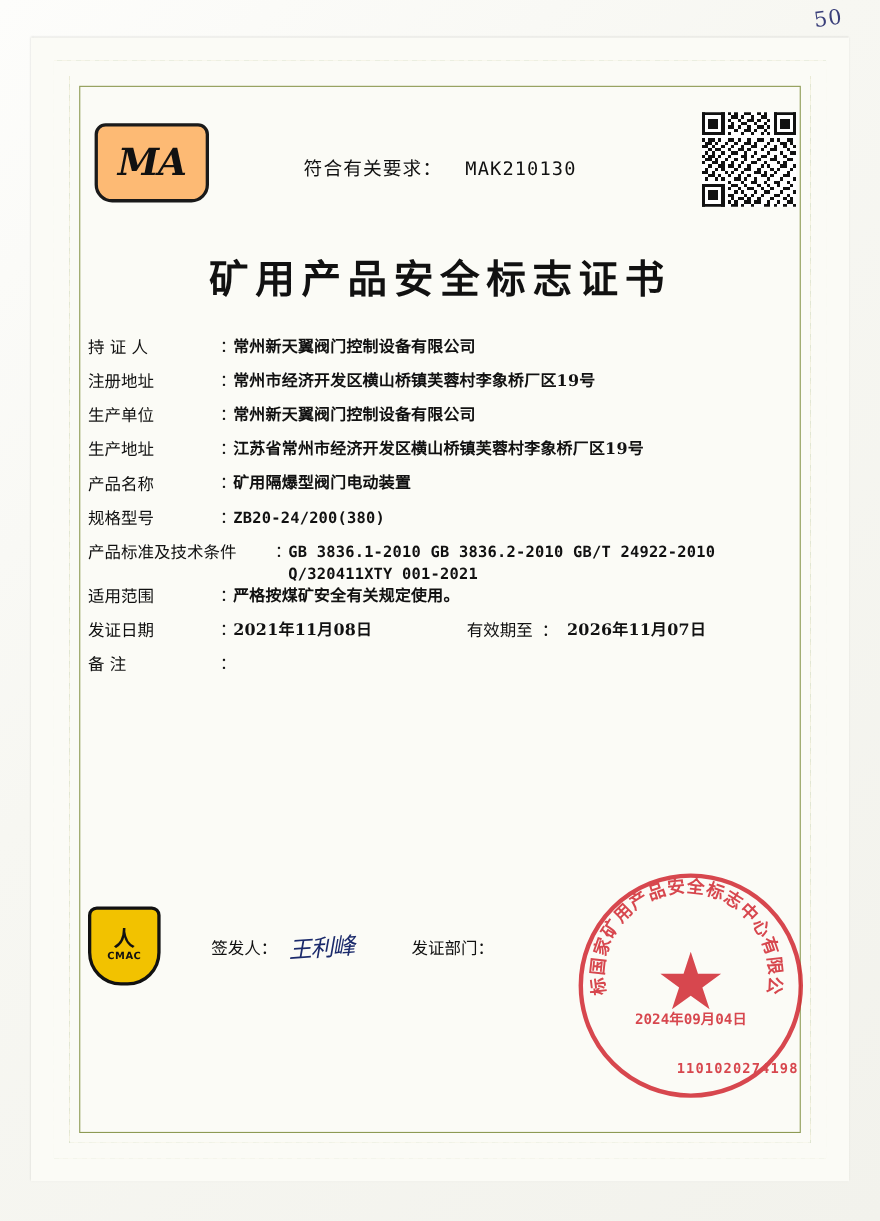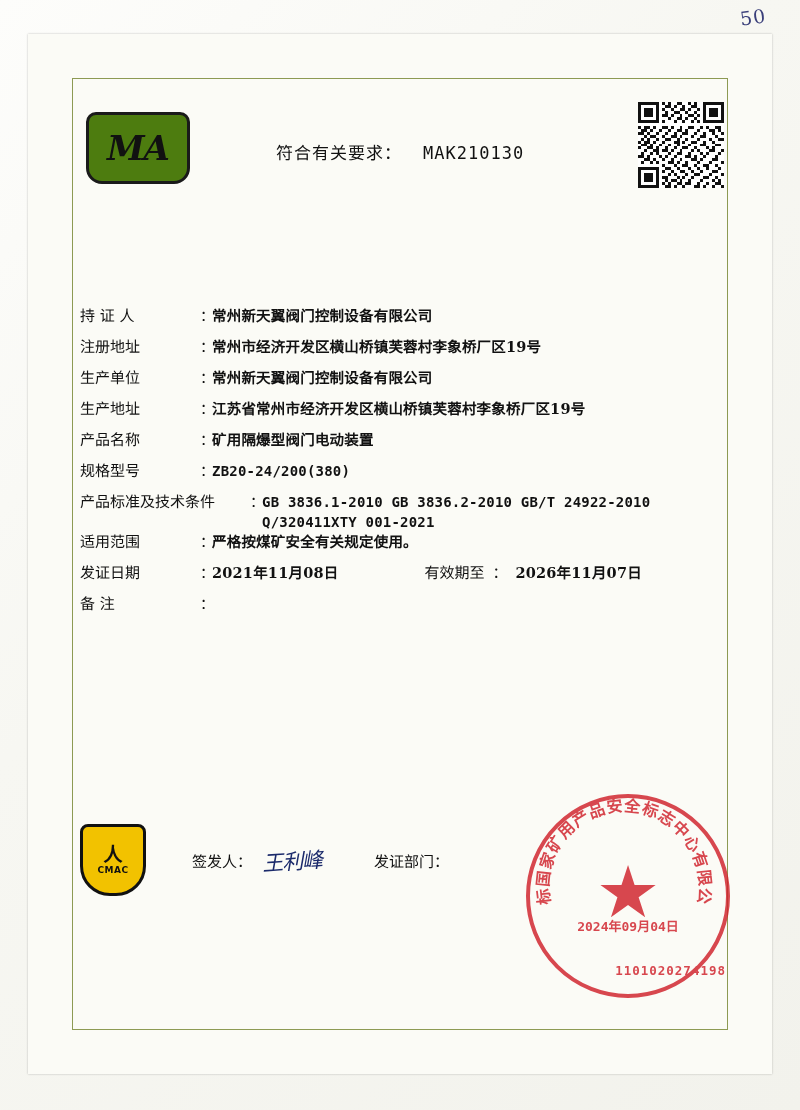--- a/index.html
+++ b/index.html
@@ -52,21 +52,21 @@
   .border-inner:before{
     content:"";position:absolute;inset:0;background:#fbfbf6;
   }
   .border-thin{
     position:absolute;inset:44px;
     border:1.5px solid #8d9a53;
   }
   
   .ma-logo{
     position:absolute;left:58px;top:78px;width:98px;height:66px;
-    background:#4d7c0f;
+    background:#fdba74;
     border:3px solid #1a1a1a;
     border-radius:10px 10px 16px 16px;
     display:flex;align-items:center;justify-content:center;
   }
   .ma-logo span{
     font-family:"DejaVu Serif","Liberation Serif",serif;
     font-weight:bold;font-size:34px;color:#111;letter-spacing:-1px;
     font-style:italic;
   }
   
@@ -438,20 +438,21 @@
             <rect x="25" y="28" width="1" height="1"></rect>
             <rect x="28" y="28" width="1" height="1"></rect>
         </g>
       </svg>
     </div>
 
     <div class="cert-no">
       <span>符合有关要求：</span><span class="val">MAK210130</span>
     </div>
 
+    <div class="title">矿用产品安全标志证书</div>
 
     <div class="fields">
 
       <div class="row">
         <div class="label">持 证 人</div>
         <div class="colon">：</div>
         <div class="value">常州新天翼阀门控制设备有限公司</div>
       </div>
 
       <div class="row">

